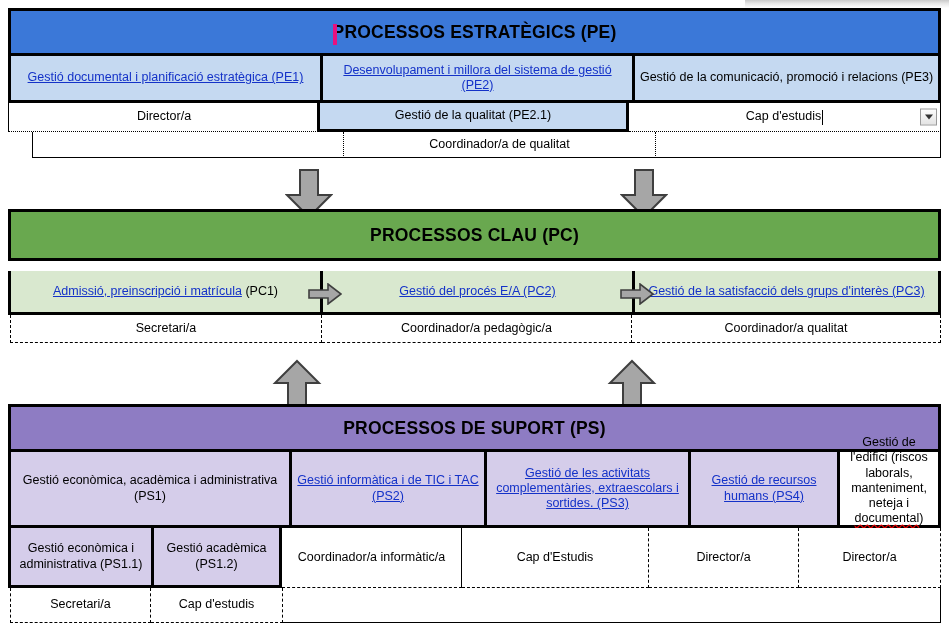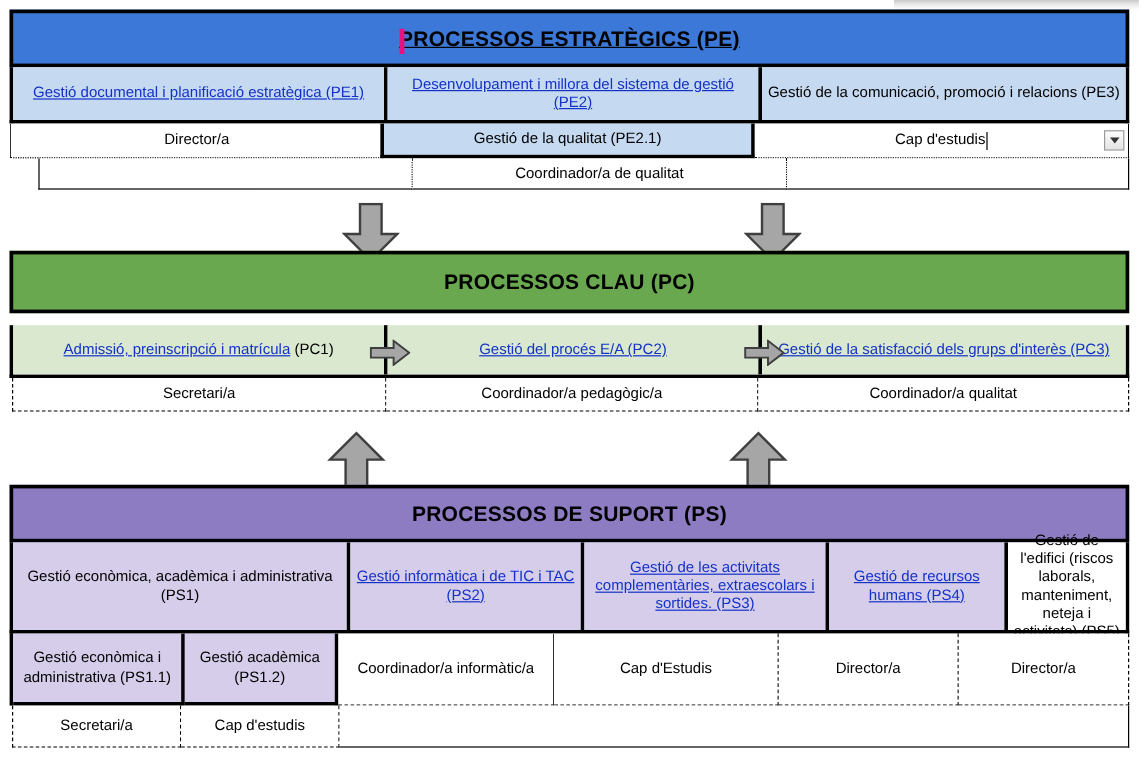--- a/index.html
+++ b/index.html
@@ -83,21 +83,21 @@
   .sq-underline{ text-decoration: underline; text-decoration-style: wavy; text-decoration-color:#e00000;}
 </style>
 </head>
 <body>
 
 <div class="page">
 
   <div class="top-sliver"></div>
 
   <div class="block" style="left:8px;top:8px;width:933px;height:48px;">
-    <div class="band blue" style="width:100%;height:100%;font-size:17.5px;position:relative;text-decoration:underline;">
+    <div class="band blue" style="width:100%;height:100%;font-size:17.5px;position:relative;">
       <span class="pink-caret" style="left:322px;top:13px;"></span>
       <span>PROCESSOS ESTRATÈGICS (PE)</span>
     </div>
   </div>
 
   <div class="block rowbox" style="left:8px;top:56px;width:933px;height:47px;">
     <div class="cell lightblue vsep" style="width:312px;">
       <span class="lnk">Gestió documental i planificació estratègica (PE1)</span>
     </div>
     <div class="cell lightblue vsep" style="width:312px;">
@@ -218,21 +218,21 @@
     <div class="cell lightpurple vsep" style="width:195px;">
       <span class="lnk">Gestió informàtica i de TIC i TAC (PS2)</span>
     </div>
     <div class="cell lightpurple vsep" style="width:204px;">
       <span class="lnk">Gestió de les activitats complementàries, extraescolars i sortides. (PS3)</span>
     </div>
     <div class="cell lightpurple vsep" style="width:149px;">
       <span class="lnk">Gestió de recursos humans (PS4)</span>
     </div>
     <div class="cell white" style="flex:1;">
-      <span class="plain">Gestió de l'edifici (riscos laborals, manteniment, neteja i <span class="sq-underline">activitats</span>) (PS5)</span>
+      <span class="plain">Gestió de l'edifici (riscos laborals, manteniment, neteja i <span class="sq-underline">documental</span>) (PS5)</span>
     </div>
   </div>
 
   <div class="block" style="left:8px;top:528px;width:933px;height:60px;">
     <div style="display:flex;width:100%;height:100%;box-sizing:border-box;border-left:3px solid #000;">
       <div class="cell lightpurple" style="width:143px;border-right:3px solid #000;border-bottom:3px solid #000;">
         <span>Gestió econòmica i administrativa (PS1.1)</span>
       </div>
       <div class="cell lightpurple" style="width:128px;border-right:3px solid #000;border-bottom:3px solid #000;">
         <span>Gestió acadèmica (PS1.2)</span>

